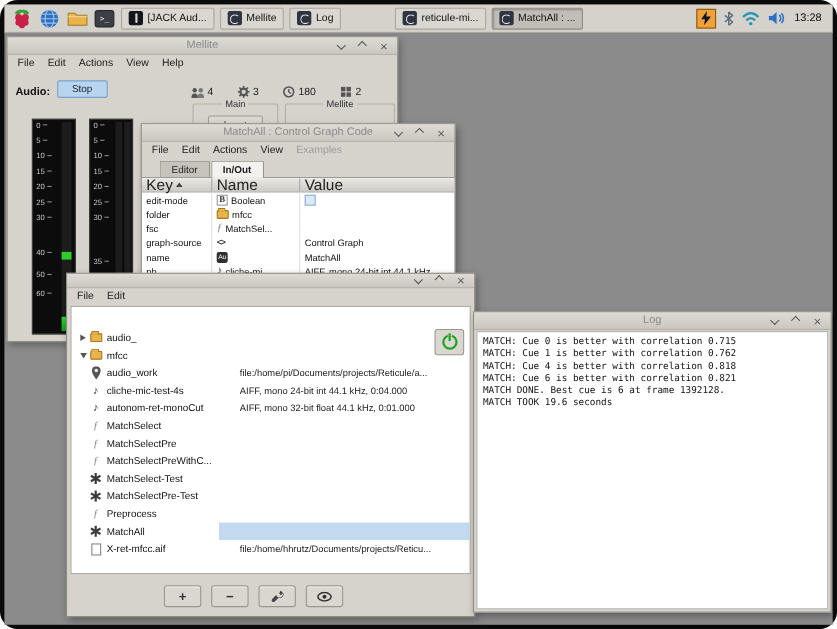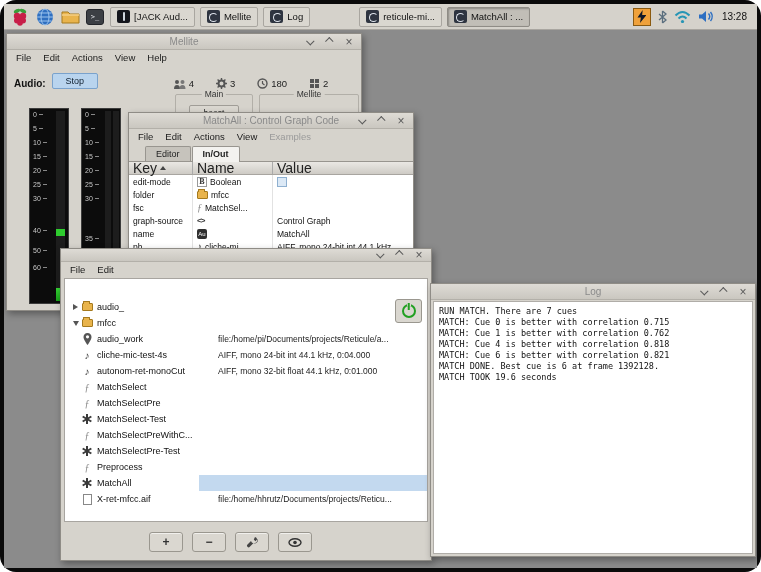--- a/index.html
+++ b/index.html
@@ -457,29 +457,29 @@
           <span class="ticell fsc-icon"></span>
           <span class="tlabel">MatchSelect</span>
         </div>
         <div class="trow">
           <span class="texp"></span>
           <span class="ticell fsc-icon"></span>
           <span class="tlabel">MatchSelectPre</span>
         </div>
         <div class="trow">
           <span class="texp"></span>
-          <span class="ticell">
-                <span class="ctl-icon"></span>
-              </span>
-          <span class="tlabel">MatchSelect-Test</span>
-        </div>
-        <div class="trow">
-          <span class="texp"></span>
           <span class="ticell fsc-icon"></span>
           <span class="tlabel">MatchSelectPreWithC...</span>
+        </div>
+        <div class="trow">
+          <span class="texp"></span>
+          <span class="ticell">
+                <span class="ctl-icon"></span>
+              </span>
+          <span class="tlabel">MatchSelect-Test</span>
         </div>
         <div class="trow">
           <span class="texp"></span>
           <span class="ticell">
                 <span class="ctl-icon"></span>
               </span>
           <span class="tlabel">MatchSelectPre-Test</span>
         </div>
         <div class="trow">
           <span class="texp"></span>
@@ -533,21 +533,20 @@
             </span>
         <span class="wbtn">
               <span class="chev up"></span>
             </span>
         <span class="wbtn">
               <span class="closex">×</span>
             </span>
       </span>
     </div>
     <div class="logbody">
-      <div class="logline">RUN MATCH. There are 7 cues</div>
       <div class="logline">MATCH: Cue 0 is better with correlation 0.715</div>
       <div class="logline">MATCH: Cue 1 is better with correlation 0.762</div>
       <div class="logline">MATCH: Cue 4 is better with correlation 0.818</div>
       <div class="logline">MATCH: Cue 6 is better with correlation 0.821</div>
       <div class="logline">MATCH DONE. Best cue is 6 at frame 1392128.</div>
       <div class="logline">MATCH TOOK 19.6 seconds</div>
     </div>
   </div>
 
 </div>

